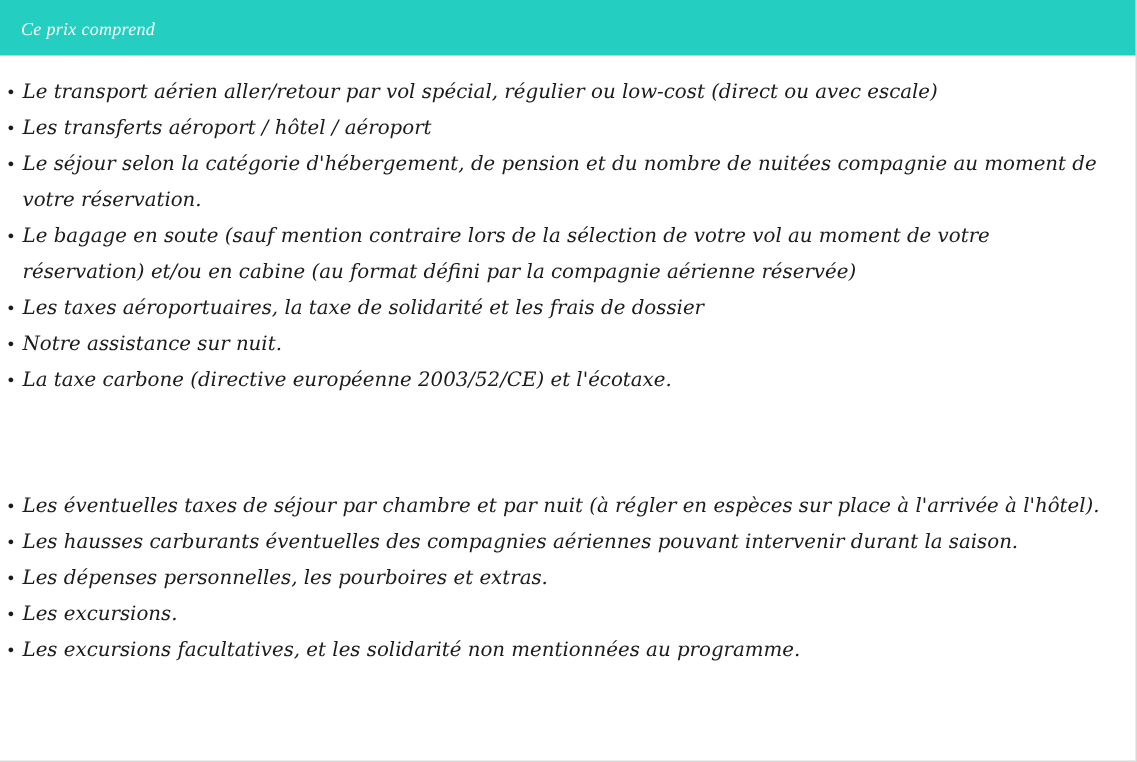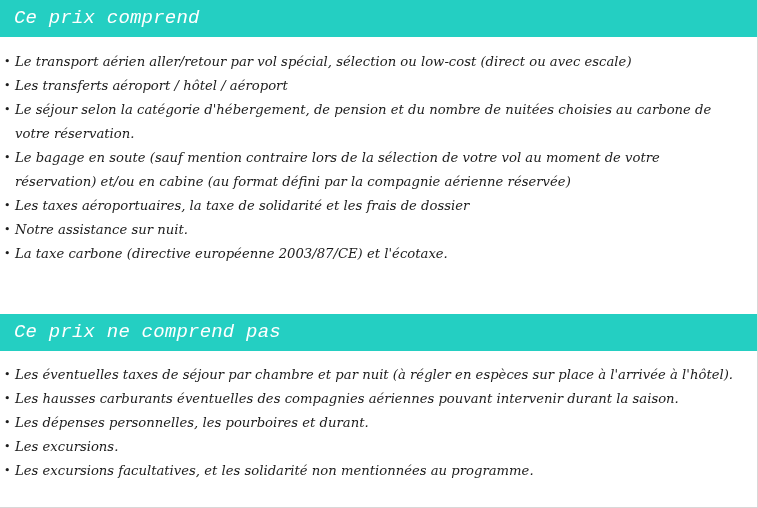--- a/index.html
+++ b/index.html
@@ -29,23 +29,23 @@
   .section-header {
     background: #24cfc2;
     color: #ffffff;
     height: 37px;
     display: flex;
     align-items: center;
     padding-left: 14px;
     box-sizing: border-box;
   }
   .section-header .title {
-    font-family: Liberation Mono, monospace;
+    font-family: Liberation Serif, serif;
     font-style: italic;
-    font-size: 19px;
+    font-size: 12px;
     font-weight: normal;
     letter-spacing: 0.2px;
     line-height: 1;
     color: #ffffff;
   }
   .section-body {
     padding: 14px 10px 0 4px;
     box-sizing: border-box;
   }
   .bullet-line {
@@ -88,77 +88,74 @@
 <div class="page">
 
   <div class="section">
     <div class="section-header">
       <span class="title">Ce prix comprend</span>
     </div>
     <div class="section-body sec1-body">
 
       <div class="bullet-line">
         <span class="bullet-dot">•</span>
-        <span class="bullet-text">Le transport aérien aller/retour par vol spécial, sélection ou low-cost (direct ou avec escale)</span>
+        <span class="bullet-text">Le transport aérien aller/retour par vol spécial, régulier ou low-cost (direct ou avec escale)</span>
       </div>
 
       <div class="bullet-line">
         <span class="bullet-dot">•</span>
         <span class="bullet-text">Les transferts aéroport / hôtel / aéroport</span>
       </div>
 
       <div class="bullet-line">
         <span class="bullet-dot">•</span>
-        <span class="bullet-text">Le séjour selon la catégorie d'hébergement, de pension et du nombre de nuitées choisies au carbone de votre réservation.</span>
+        <span class="bullet-text">Le séjour selon la catégorie d'hébergement, de pension et du nombre de nuitées compagnie au moment de votre réservation.</span>
       </div>
 
       <div class="bullet-line">
         <span class="bullet-dot">•</span>
         <span class="bullet-text">Le bagage en soute (sauf mention contraire lors de la sélection de votre vol au moment de votre réservation) et/ou en cabine (au format défini par la compagnie aérienne réservée)</span>
       </div>
 
       <div class="bullet-line">
         <span class="bullet-dot">•</span>
         <span class="bullet-text">Les taxes aéroportuaires, la taxe de solidarité et les frais de dossier</span>
       </div>
 
       <div class="bullet-line">
         <span class="bullet-dot">•</span>
         <span class="bullet-text">Notre assistance sur nuit.</span>
       </div>
 
       <div class="bullet-line">
         <span class="bullet-dot">•</span>
-        <span class="bullet-text">La taxe carbone (directive européenne 2003/87/CE) et l'écotaxe.</span>
+        <span class="bullet-text">La taxe carbone (directive européenne 2003/52/CE) et l'écotaxe.</span>
       </div>
 
     </div>
   </div>
 
   <div class="gap"></div>
 
   <div class="section">
-    <div class="section-header">
-      <span class="title">Ce prix ne comprend pas</span>
-    </div>
     <div class="section-body sec2-body">
 
       <div class="bullet-line">
         <span class="bullet-dot">•</span>
         <span class="bullet-text">Les éventuelles taxes de séjour par chambre et par nuit (à régler en espèces sur place à l'arrivée à l'hôtel).</span>
       </div>
 
       <div class="bullet-line">
         <span class="bullet-dot">•</span>
         <span class="bullet-text">Les hausses carburants éventuelles des compagnies aériennes pouvant intervenir durant la saison.</span>
       </div>
 
       <div class="bullet-line">
         <span class="bullet-dot">•</span>
-        <span class="bullet-text">Les dépenses personnelles, les pourboires et durant.</span>
+        <span class="bullet-text">Les dépenses personnelles, les pourboires et extras.</span>
       </div>
 
       <div class="bullet-line">
         <span class="bullet-dot">•</span>
         <span class="bullet-text">Les excursions.</span>
       </div>
 
       <div class="bullet-line">
         <span class="bullet-dot">•</span>
         <span class="bullet-text">Les excursions facultatives, et les solidarité non mentionnées au programme.</span>

